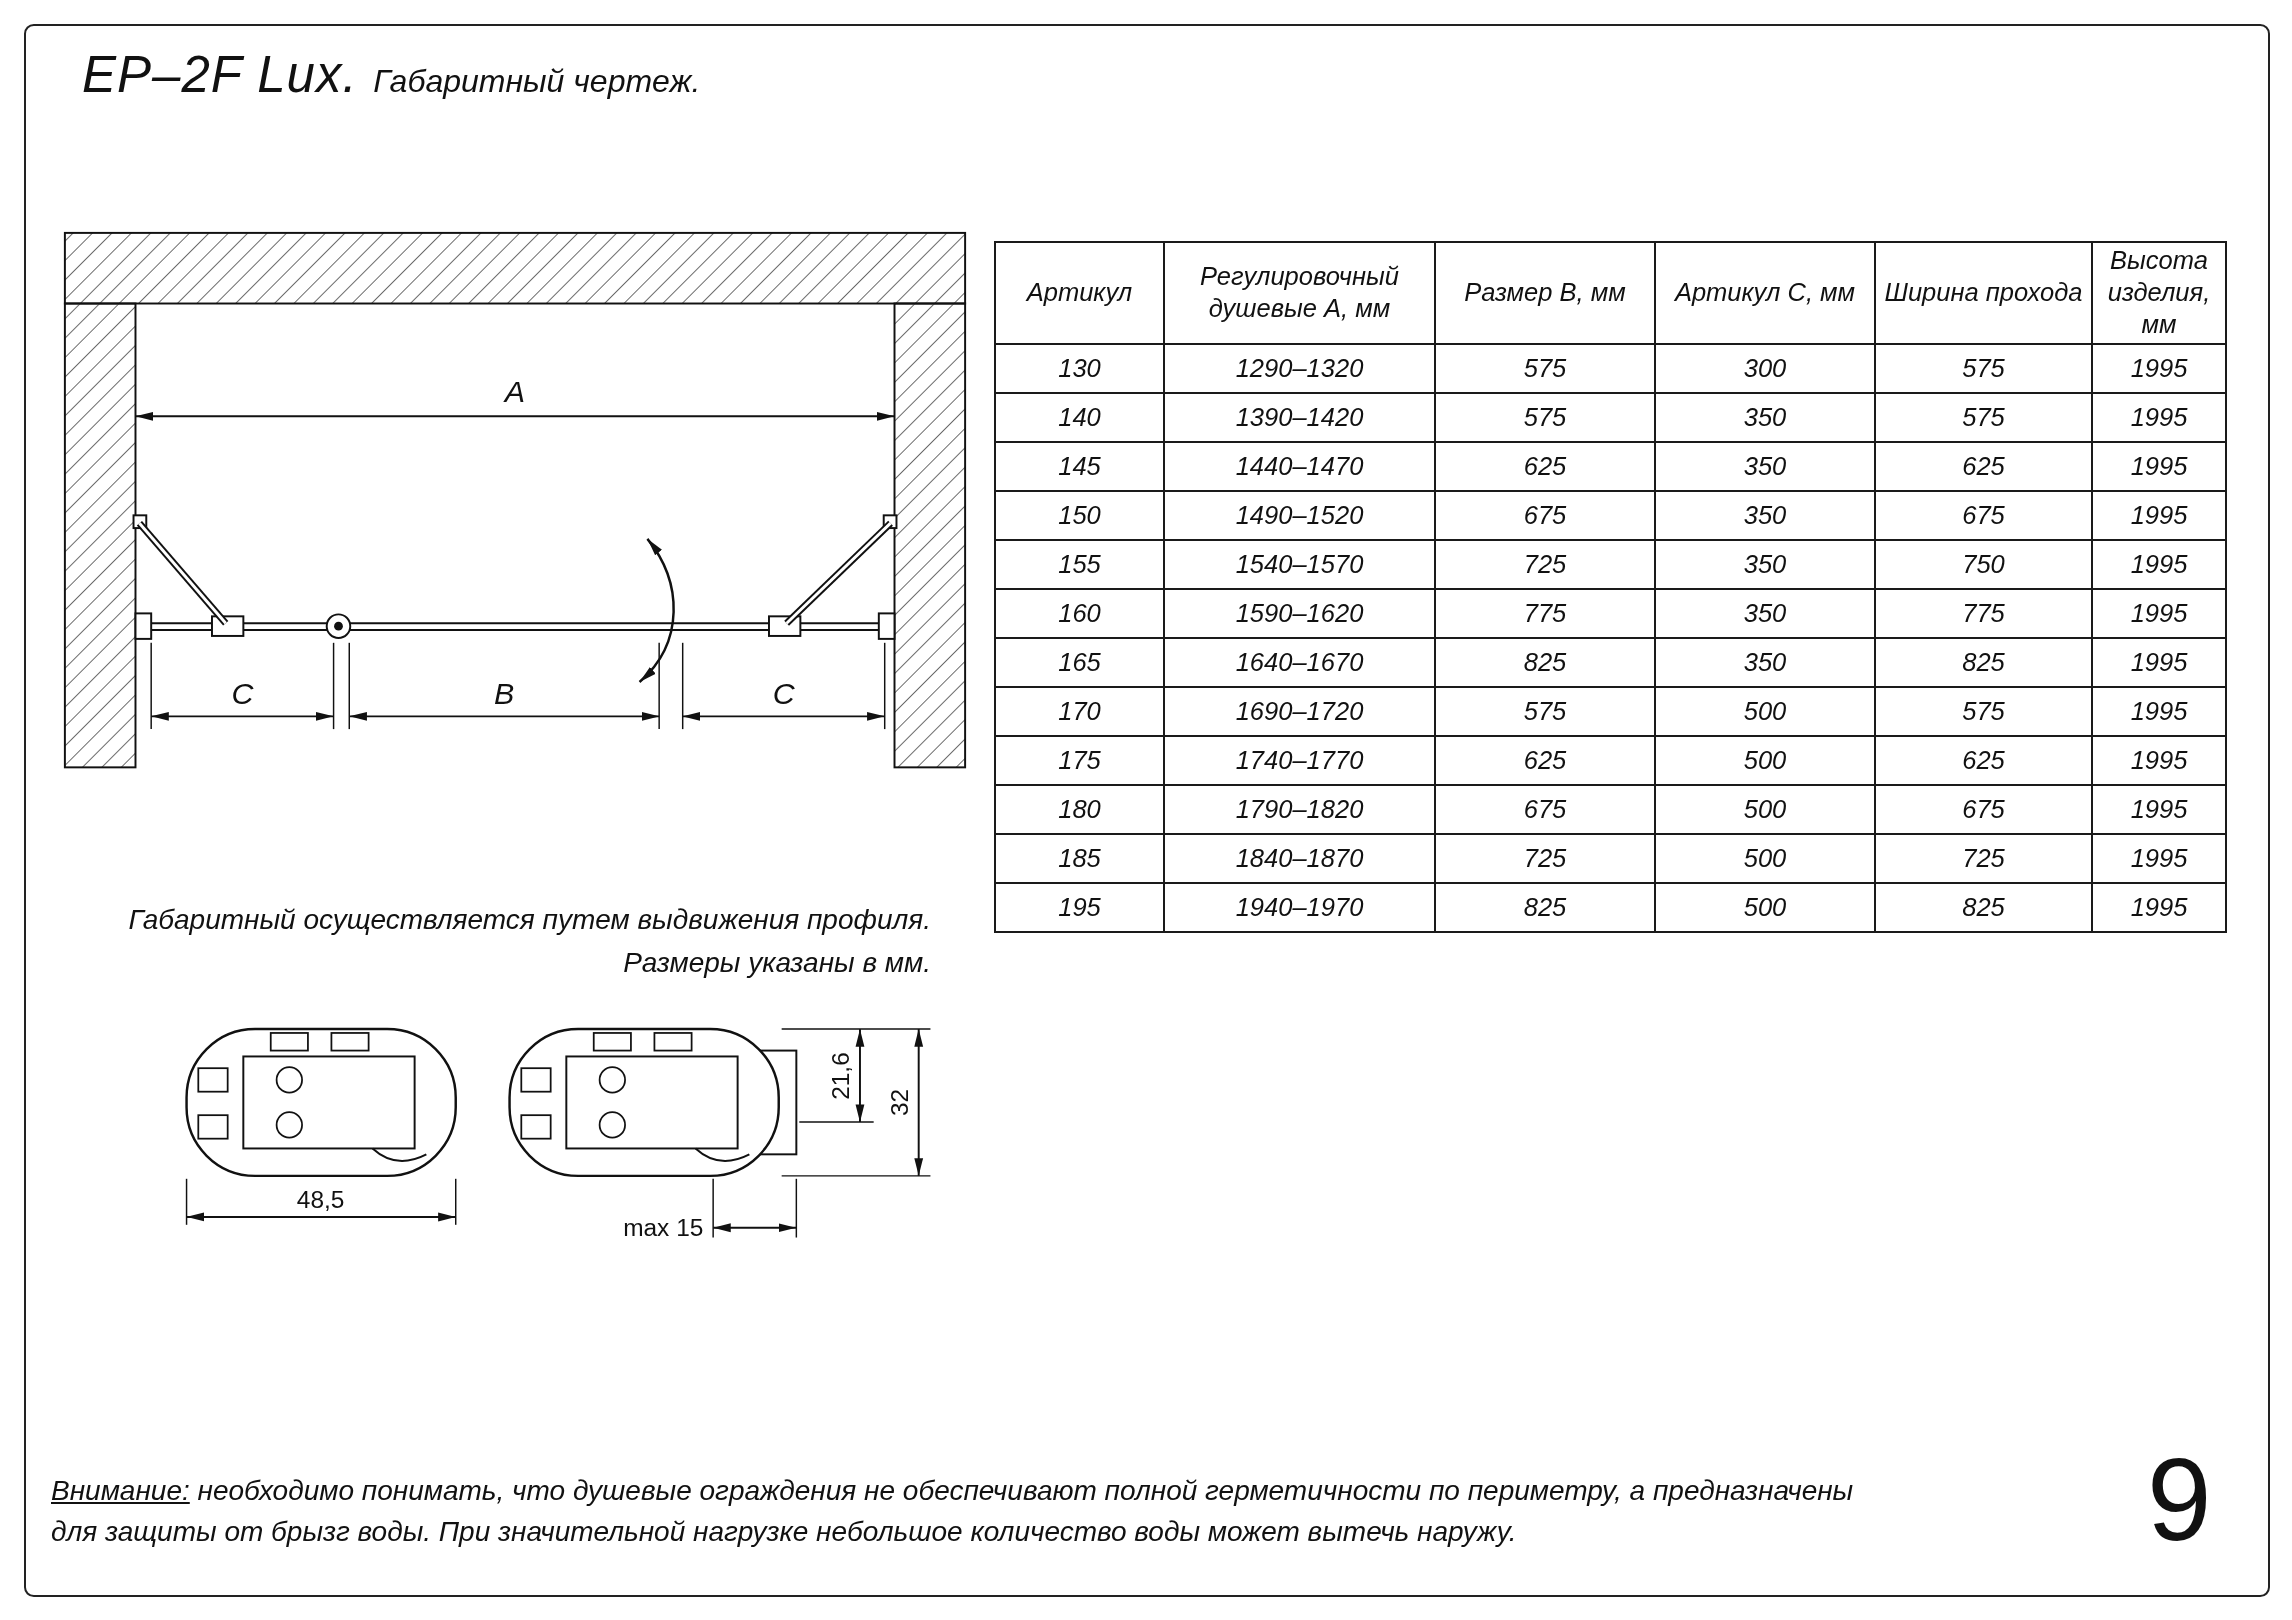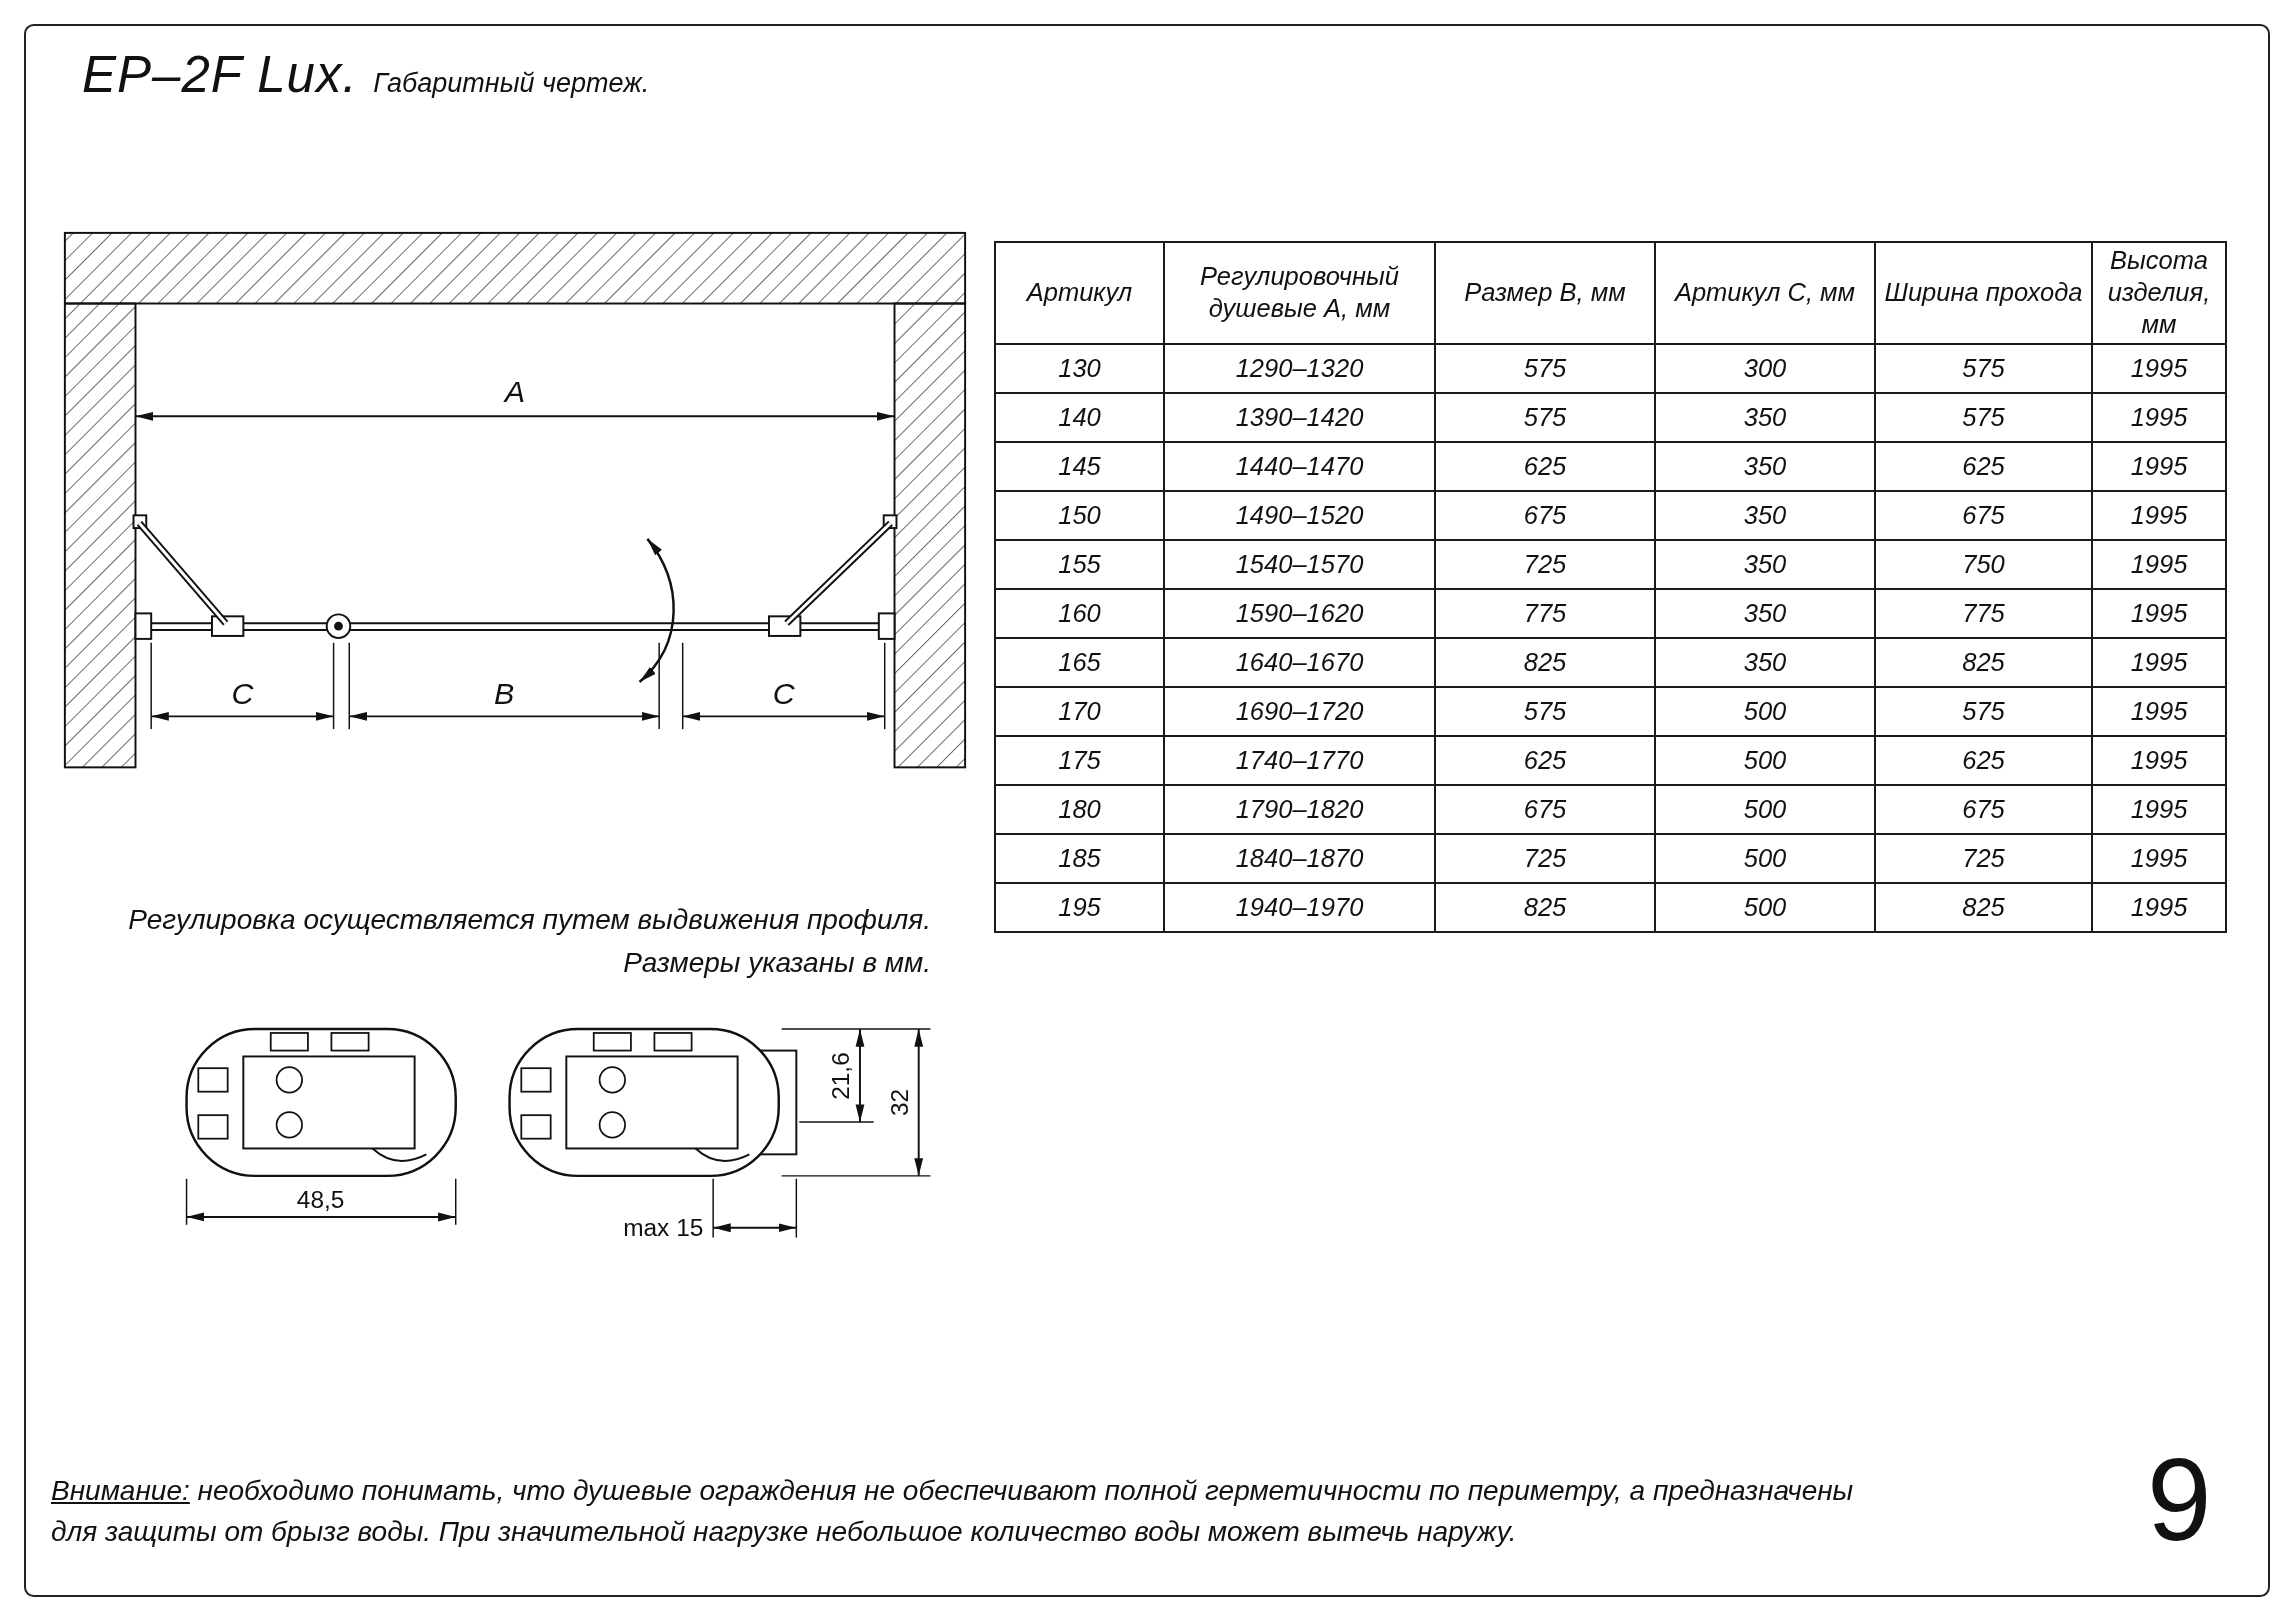--- a/index.html
+++ b/index.html
@@ -11,21 +11,21 @@
     color: #111;
     position: relative;
     overflow: hidden;
   }
   .frame {
     position: absolute; left: 23.5px; top: 23.5px; right: 23.5px; bottom: 23.5px;
     border: 2px solid #222; border-radius: 9.8px;
   }
   .title { position: absolute; left: 82px; top: 45px; font-style: italic; white-space: nowrap; }
   .t1 { font-size: 51px; letter-spacing: 1px; margin-top: 13px; }
-  .t2 { font-size: 27px; margin-left: 15.7px; }
+  .t2 { font-size: 32px; margin-left: 15.7px; }
 
   .plan { position: absolute; left: 59px; top: 227px; }
   .profiles { position: absolute; left: 127px; top: 985px; }
 
   .adjust-note {
     position: absolute; left: 59px; top: 898px; width: 872px;
     text-align: right; font-style: italic; font-size: 28px; line-height: 43px;
   }
 
   table.sizes {
@@ -117,21 +117,21 @@
     <line x1="94" y1="499" x2="280" y2="499" stroke-width="2" marker-start="url(#arr)" marker-end="url(#arr)"></line>
     <line x1="296" y1="499" x2="612" y2="499" stroke-width="2" marker-start="url(#arr)" marker-end="url(#arr)"></line>
     <line x1="636" y1="499" x2="842" y2="499" stroke-width="2" marker-start="url(#arr)" marker-end="url(#arr)"></line>
     <text class="dimlabel" x="187" y="486" text-anchor="middle" stroke="none">C</text>
     <text class="dimlabel" x="454" y="486" text-anchor="middle" stroke="none">B</text>
     <text class="dimlabel" x="739" y="486" text-anchor="middle" stroke="none">C</text>
   </g>
 </svg>
 
 <div class="adjust-note">
-  <div>Регулировка осуществляется путем выдвижения профиля.</div>
+  <div>Габаритный осуществляется путем выдвижения профиля.</div>
   <div>Размеры указаны в мм.</div>
 </div>
 
 <svg class="profiles" width="863" height="323" viewBox="0 0 880 330">
   <g transform="translate(60,45)" stroke="#111" fill="none">
     <rect x="0" y="0" width="275" height="150" rx="70" fill="#fff" stroke-width="2.5"></rect>
     <rect x="58" y="28" width="175" height="94" stroke-width="2"></rect>
     <rect x="12" y="40" width="30" height="24" stroke-width="1.8"></rect>
     <rect x="12" y="88" width="30" height="24" stroke-width="1.8"></rect>
     <rect x="86" y="4" width="38" height="18" stroke-width="1.8"></rect>

